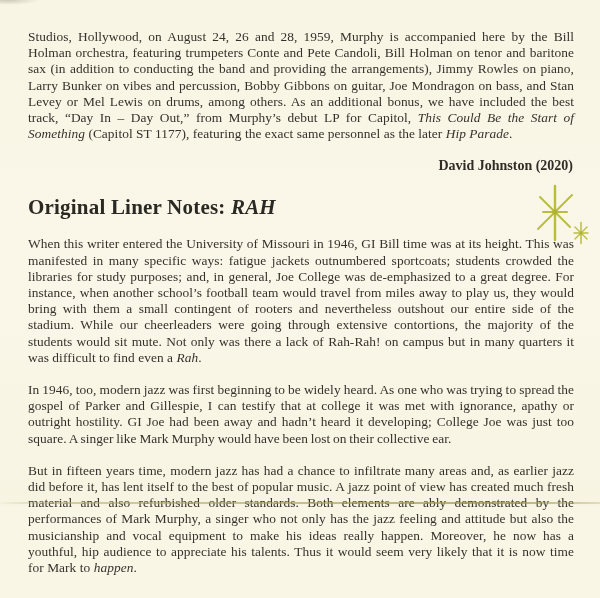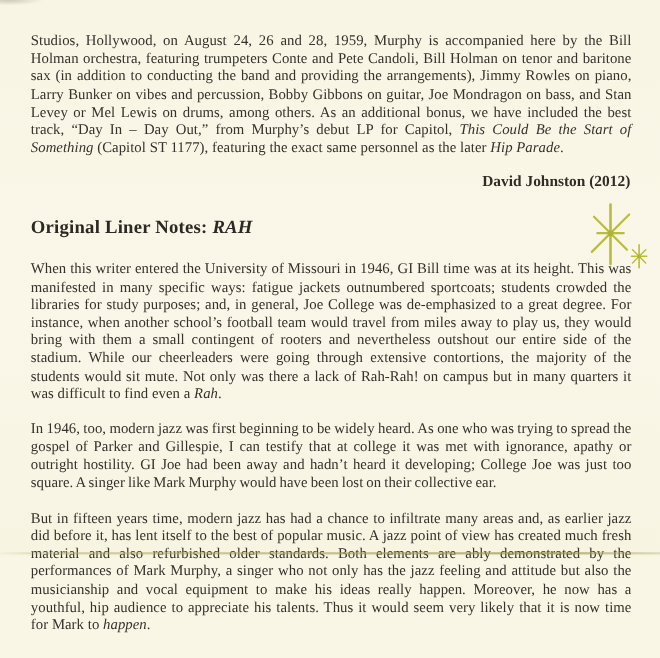--- a/index.html
+++ b/index.html
@@ -38,21 +38,21 @@
   }
   .byline {
     margin: 1px 1px 21px 0;
     font-size: 14px;
     font-weight: bold;
     text-align: right;
     color: #2f2d26;
   }
   .section-heading {
     margin: 0 0 17px 0;
-    font-size: 17px;
+    font-size: 21px;
     line-height: 24px;
     font-weight: bold;
     color: #2b2923;
     letter-spacing: 0.2px;
   }
   .section-heading em {
     font-style: italic;
   }
   .star {
     position: absolute;
@@ -87,21 +87,21 @@
     background: radial-gradient(ellipse at 20% 0%, rgba(90,88,78,0.28), rgba(90,88,78,0) 70%);
   }
 </style>
 </head>
 <body>
 
 <div class="page">
 
   <p class="body-text"><span>Studios, Hollywood, on August 24, 26 and 28, 1959, Murphy is accompanied here by the Bill Holman orchestra, featuring trumpeters Conte and Pete Candoli, Bill Holman on tenor and baritone sax (in addition to conducting the band and providing the arrangements), Jimmy Rowles on piano, Larry Bunker on vibes and percussion, Bobby Gibbons on guitar, Joe Mondragon on bass, and Stan Levey or Mel Lewis on drums, among others. As an additional bonus, we have included the best track, “Day In – Day Out,” from Murphy’s debut LP for Capitol, </span><em>This Could Be the Start of Something</em><span> (Capitol ST 1177), featuring the exact same personnel as the later </span><em>Hip Parade</em><span>.</span></p>
 
-  <p class="byline">David Johnston (2012)</p>
+  <p class="byline">David Johnston (2020)</p>
 
   <h1 class="section-heading"><span>Original Liner Notes: </span><em>RAH</em></h1>
 
   <p class="body-text"><span>When this writer entered the University of Missouri in 1946, GI Bill time was at its height. This was manifested in many specific ways: fatigue jackets outnumbered sportcoats; students crowded the libraries for study purposes; and, in general, Joe College was de-emphasized to a great degree. For instance, when another school’s football team would travel from miles away to play us, they would bring with them a small contingent of rooters and nevertheless outshout our entire side of the stadium. While our cheerleaders were going through extensive contortions, the majority of the students would sit mute. Not only was there a lack of Rah-Rah! on campus but in many quarters it was difficult to find even a </span><em>Rah</em><span>.</span></p>
 
   <p class="body-text tight"><span>In 1946, too, modern jazz was first beginning to be widely heard. As one who was trying to spread the gospel of Parker and Gillespie, I can testify that at college it was met with ignorance, apathy or outright hostility. GI Joe had been away and hadn’t heard it developing; College Joe was just too square. A singer like Mark Murphy would have been lost on their collective ear.</span></p>
 
   <p class="body-text"><span>But in fifteen years time, modern jazz has had a chance to infiltrate many areas and, as earlier jazz did before it, has lent itself to the best of popular music. A jazz point of view has created much fresh material and also refurbished older standards. Both elements are ably demonstrated by the performances of Mark Murphy, a singer who not only has the jazz feeling and attitude but also the musicianship and vocal equipment to make his ideas really happen. Moreover, he now has a youthful, hip audience to appreciate his talents. Thus it would seem very likely that it is now time for Mark to </span><em>happen</em><span>.</span></p>
 
   <svg class="star star-large" width="56" height="62" viewBox="0 0 56 62">

